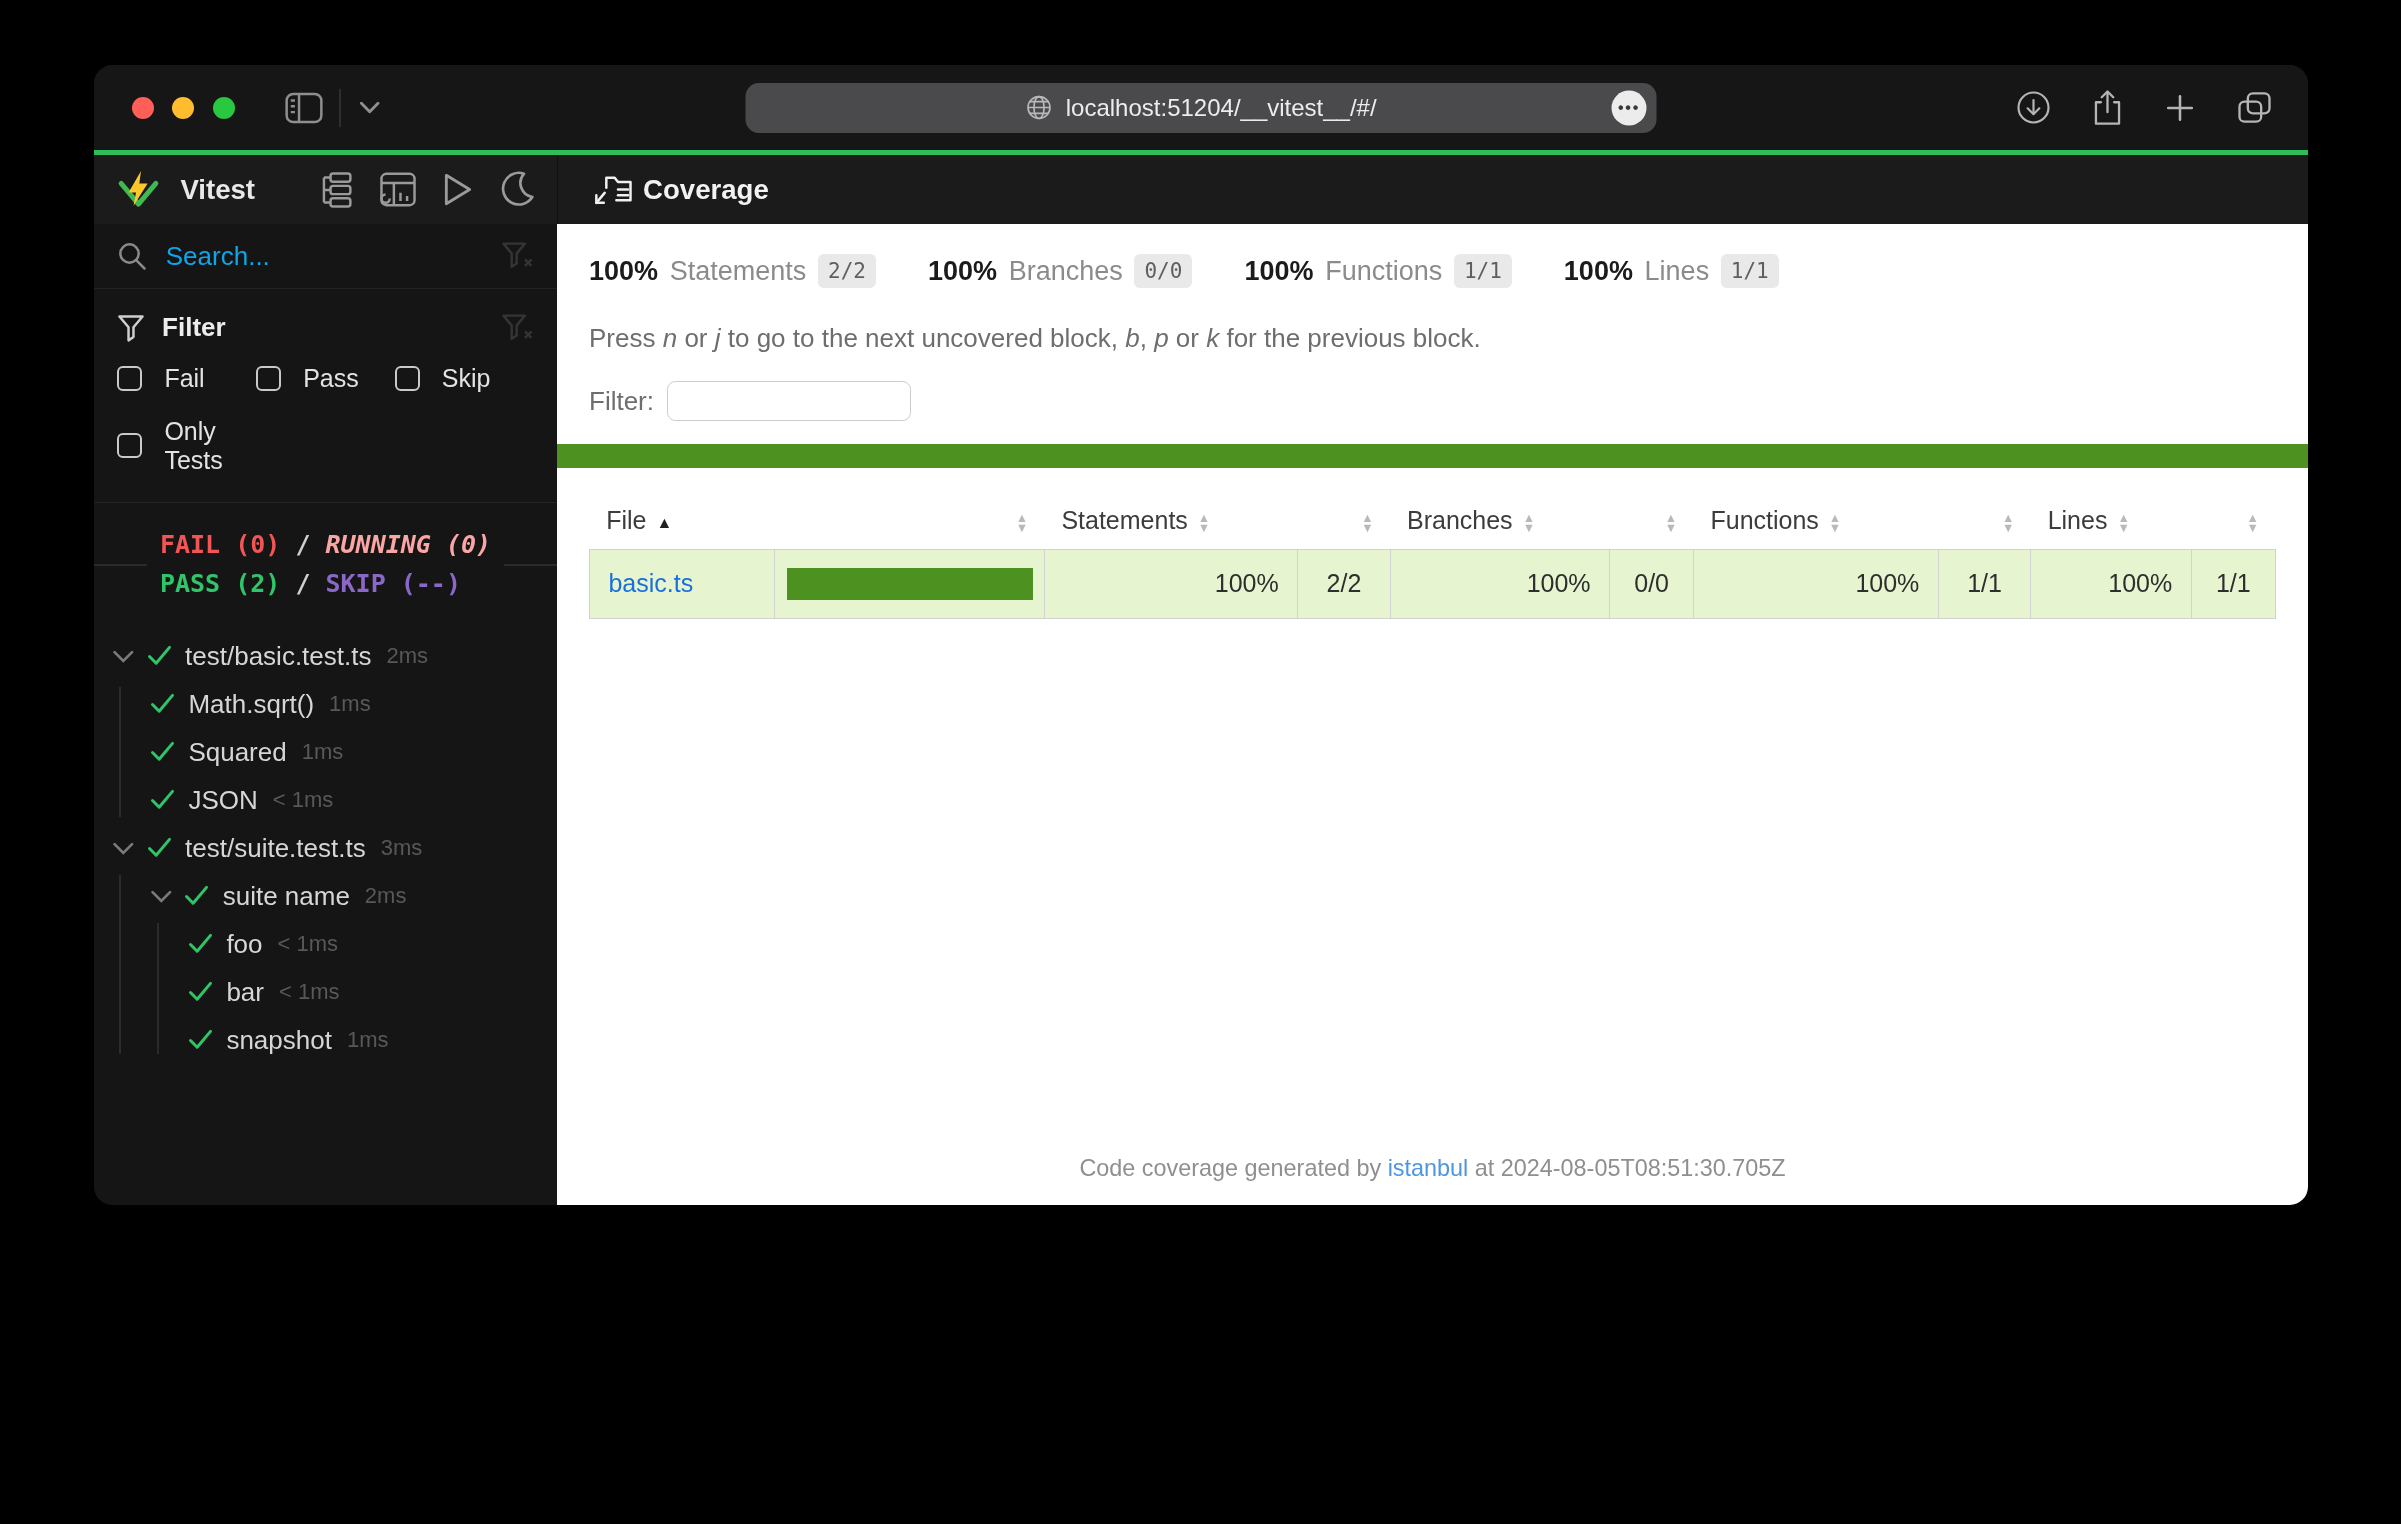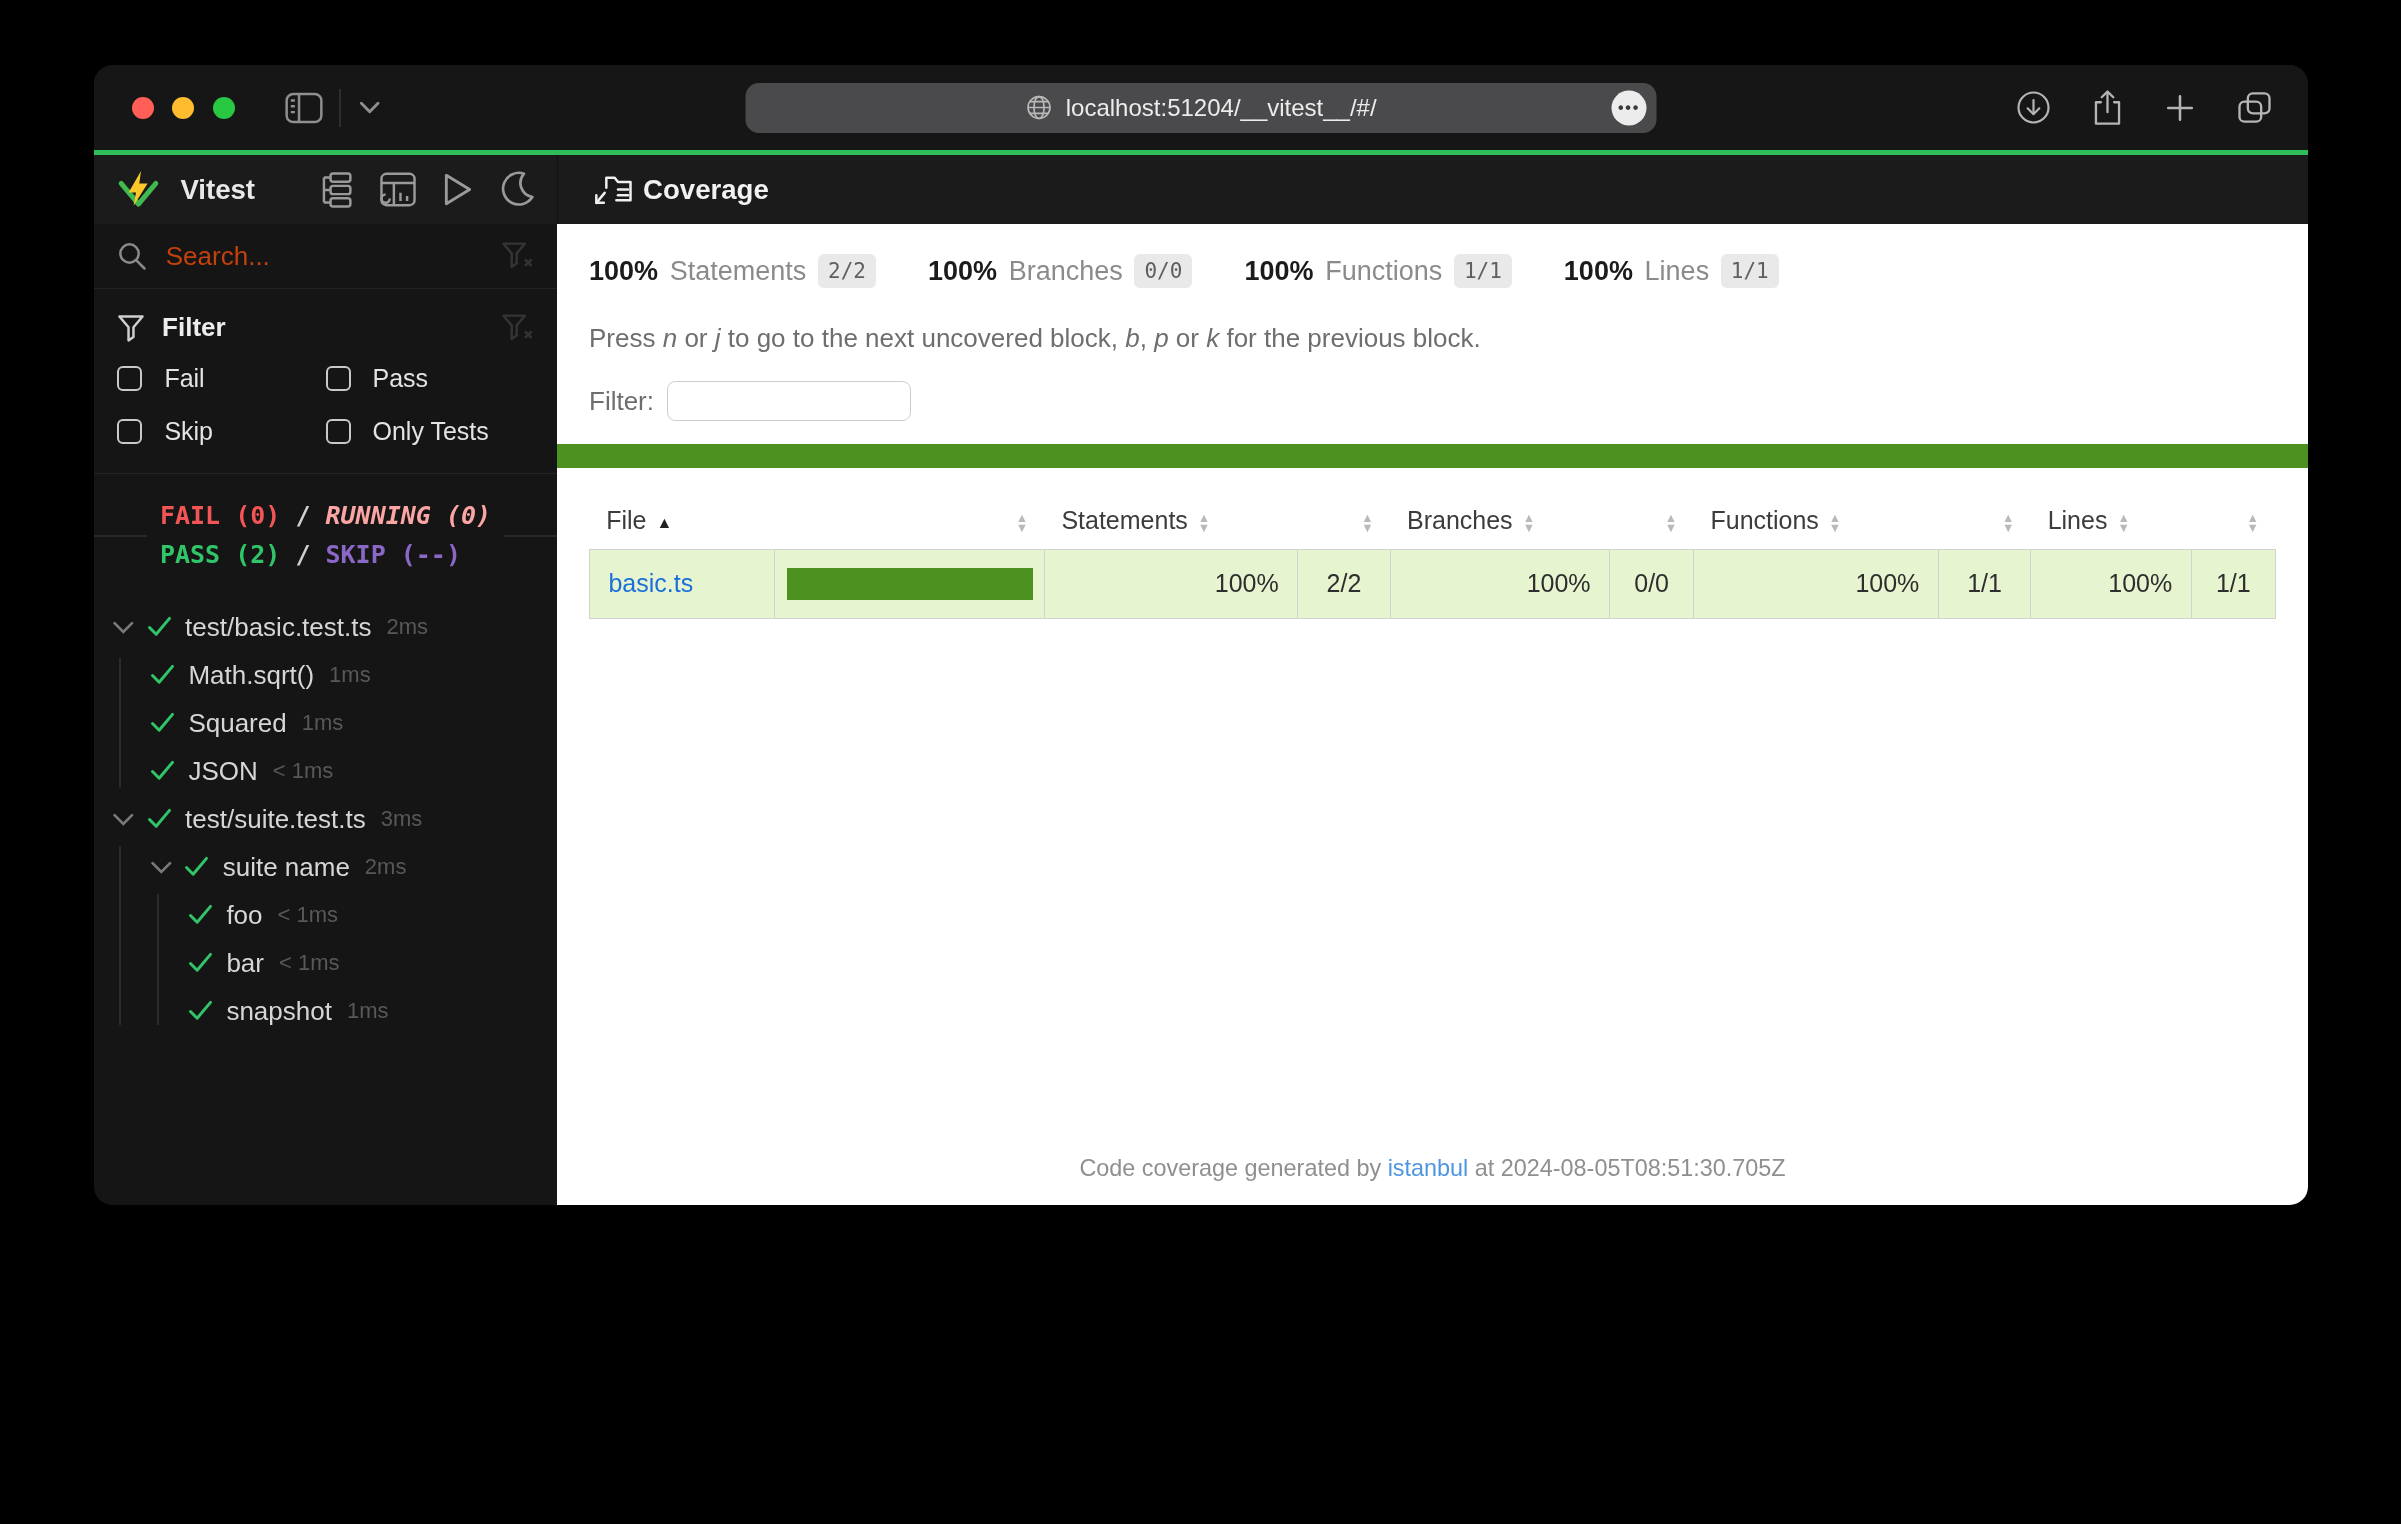--- a/index.html
+++ b/index.html
@@ -26,27 +26,27 @@
   .accent-line { height:5px; flex:0 0 auto; background:#2ebd59; }
 
   .app-body { flex:1; display:flex; min-height:0; }
 
   
   .sidebar { width:463px; background:#151515; display:flex; flex-direction:column; flex:0 0 auto; }
   .s-header { height:69px; background:#1b1b1b; display:flex; align-items:center; padding:0 23.4px; flex:0 0 auto; }
   .s-title { margin-left:20px; color:#e8e8e8; font-size:27.6px; font-weight:600; }
   .s-header-icons { margin-left:auto; display:flex; gap:25px; color:#9a9a9a; align-items:center; }
   .search-row { height:65px; display:flex; align-items:center; padding:0 23.4px; border-bottom:1.7px solid #242424;
-                color:#c2410c; font-size:26px; flex:0 0 auto; }
+                color:#0ea5e9; font-size:26px; flex:0 0 auto; }
   .search-row .ph { margin-left:18.4px; }
   .dim-icon { margin-left:auto; color:#343434; display:flex; }
   .filter-panel { padding:15px 23.4px 27px; border-bottom:1.7px solid #242424; flex:0 0 auto; }
   .filter-title { display:flex; align-items:center; height:47px; color:#ededed; font-weight:700; font-size:26px; }
   .filter-title .ft-label { margin-left:16.7px; }
-  .cb-grid { display:grid; grid-template-columns:1fr 1fr; row-gap:23.4px; margin-top:13.4px; }
+  .cb-grid { display:grid; grid-template-columns:1fr 1fr 1fr; row-gap:23.4px; margin-top:13.4px; }
   .cb { display:flex; align-items:center; gap:22px; color:#e3e3e3; font-size:25px; }
   .cb .box { width:25px; height:25px; border:2.5px solid #c9c9c9; border-radius:5.8px; flex:0 0 auto; }
 
   .status { display:flex; align-items:center; padding:23.4px 0; flex:0 0 auto; }
   .sline { flex:1; height:1.7px; background:#2a2a2a; }
   .stext { margin:0 13.4px; font-family:"DejaVu Sans Mono",monospace; font-size:25px; font-weight:700; line-height:1.55; white-space:nowrap; }
   .c-fail { color:#f25555; } .c-run { color:#fca5a5;font-style:italic; } .c-pass { color:#2fc568; } .c-skip { color:#8b68c8; } .c-sep { color:#cfcfcf; }
 
   .tree { flex:1; position:relative; padding-top:5px; font-size:26px; color:#d6d6d6; overflow:hidden; }
   .trow { height:48px; display:flex; align-items:center; }

